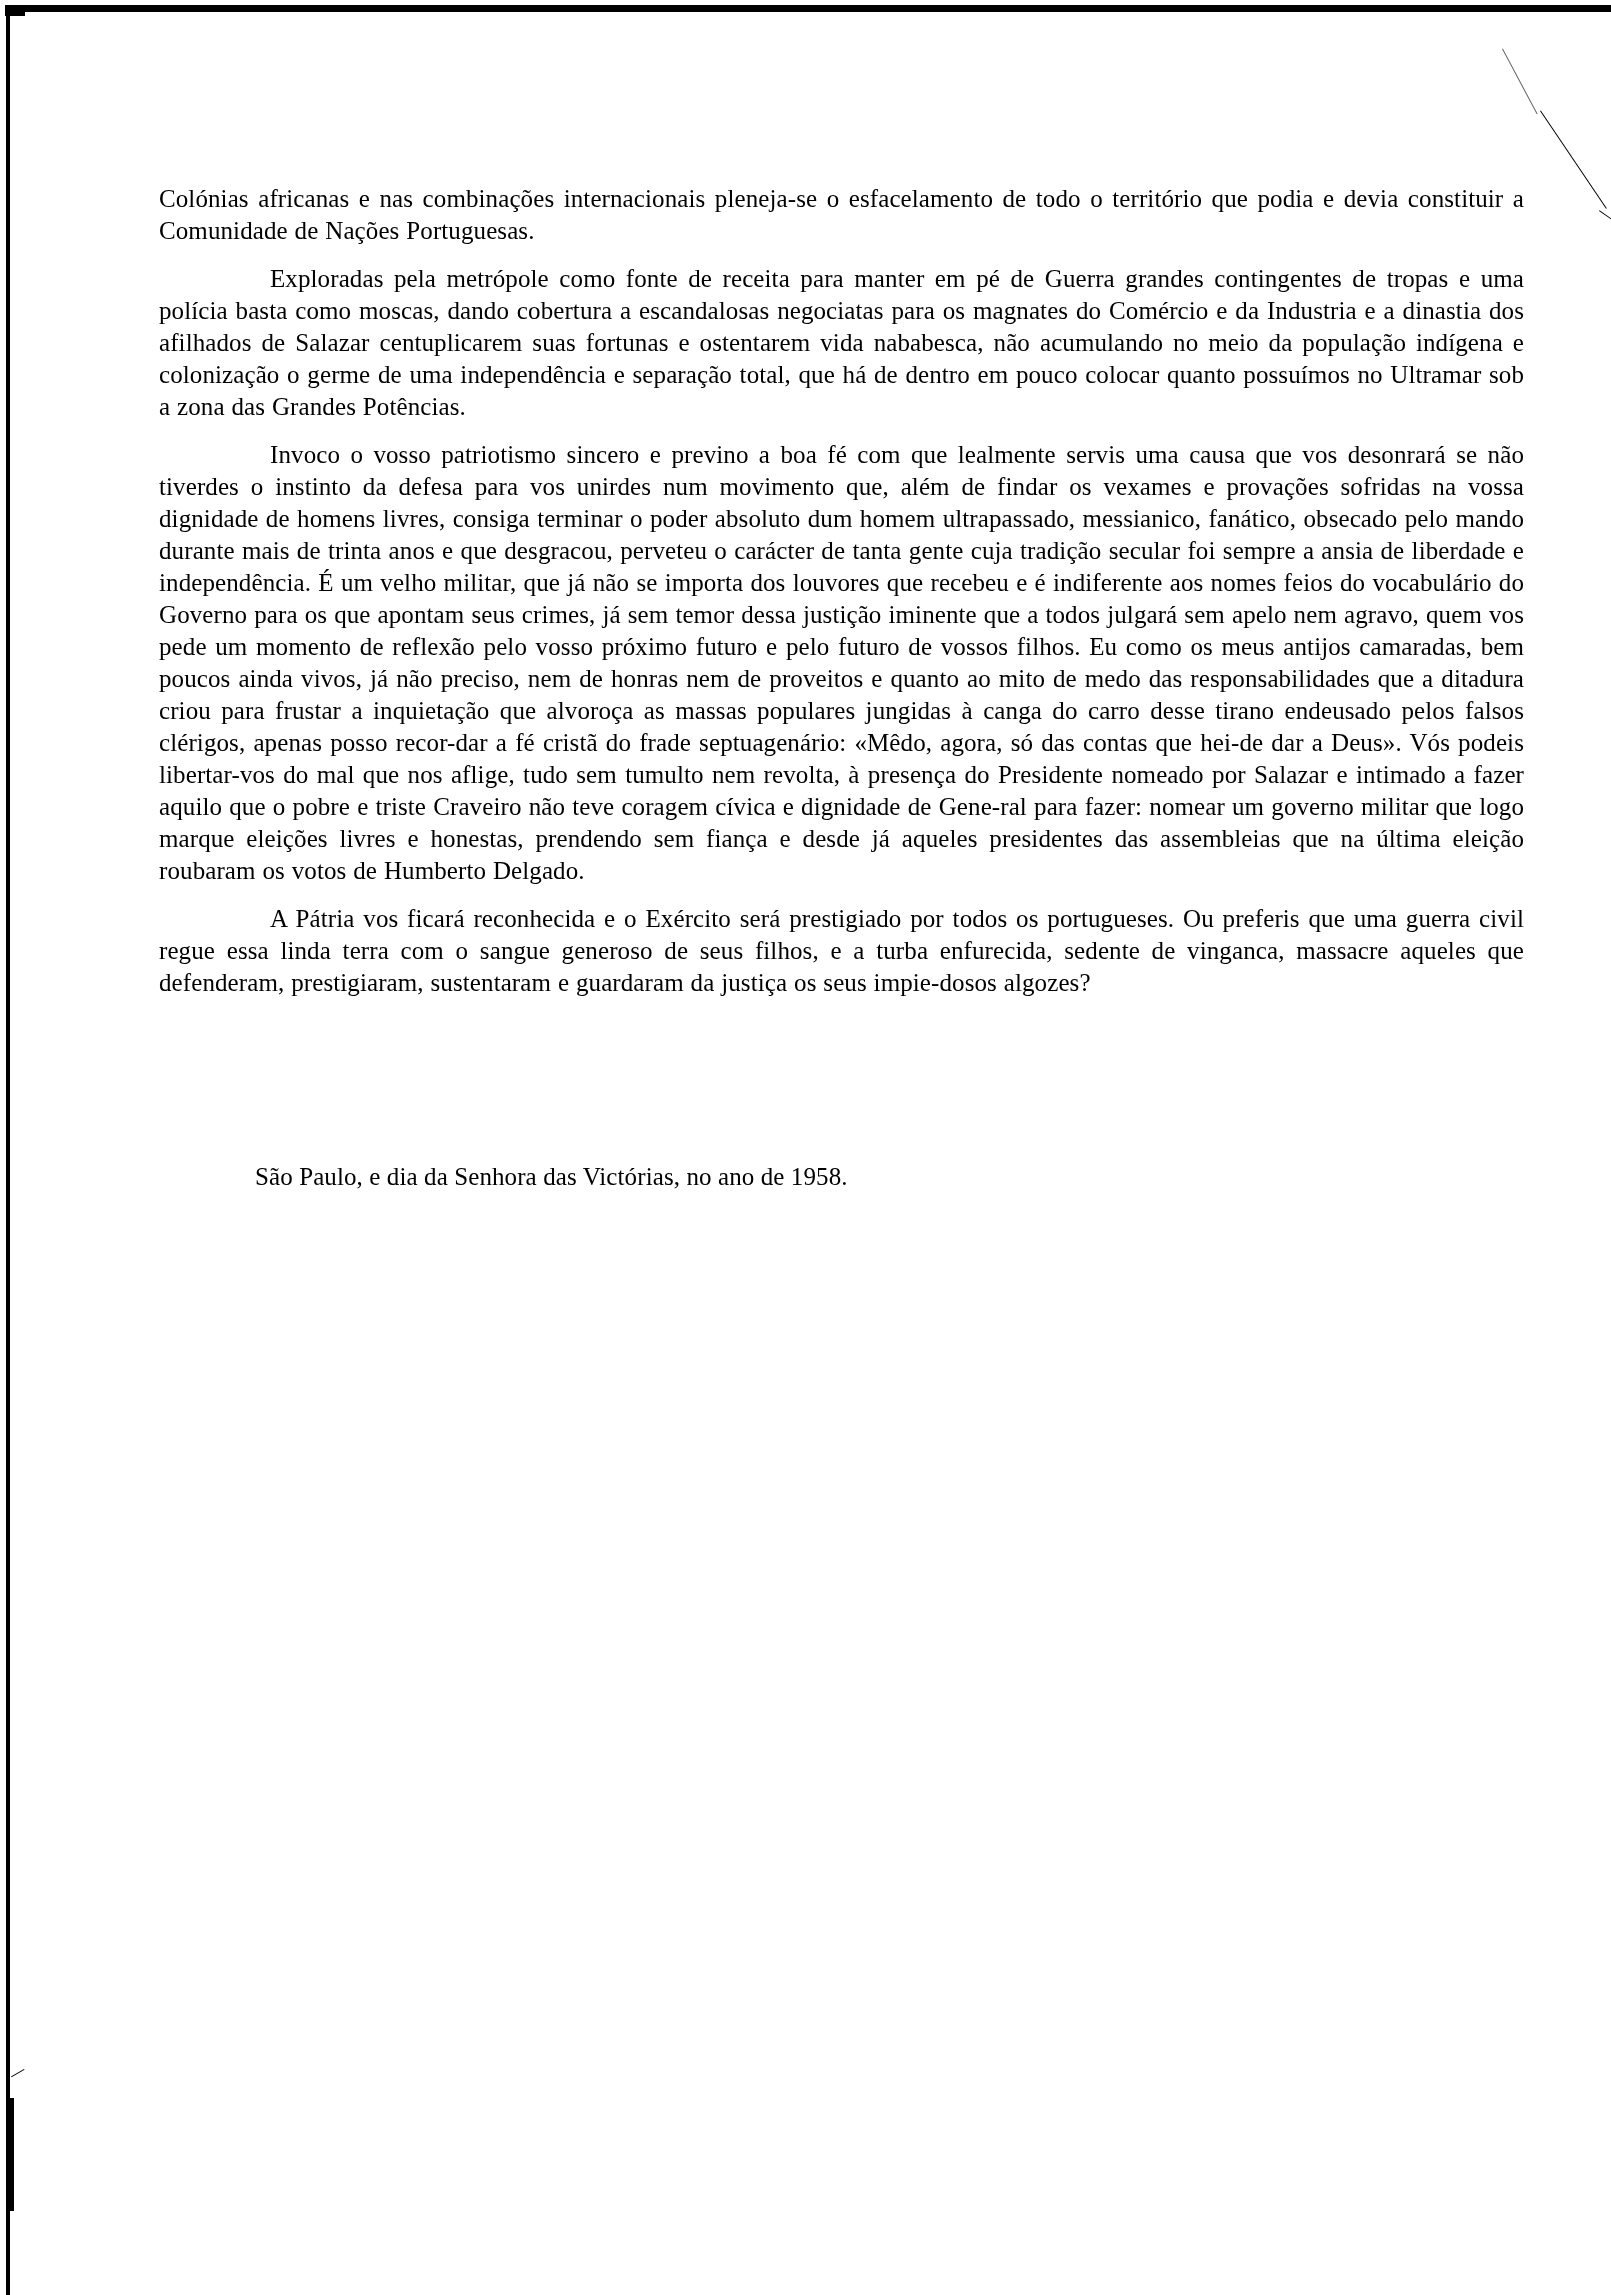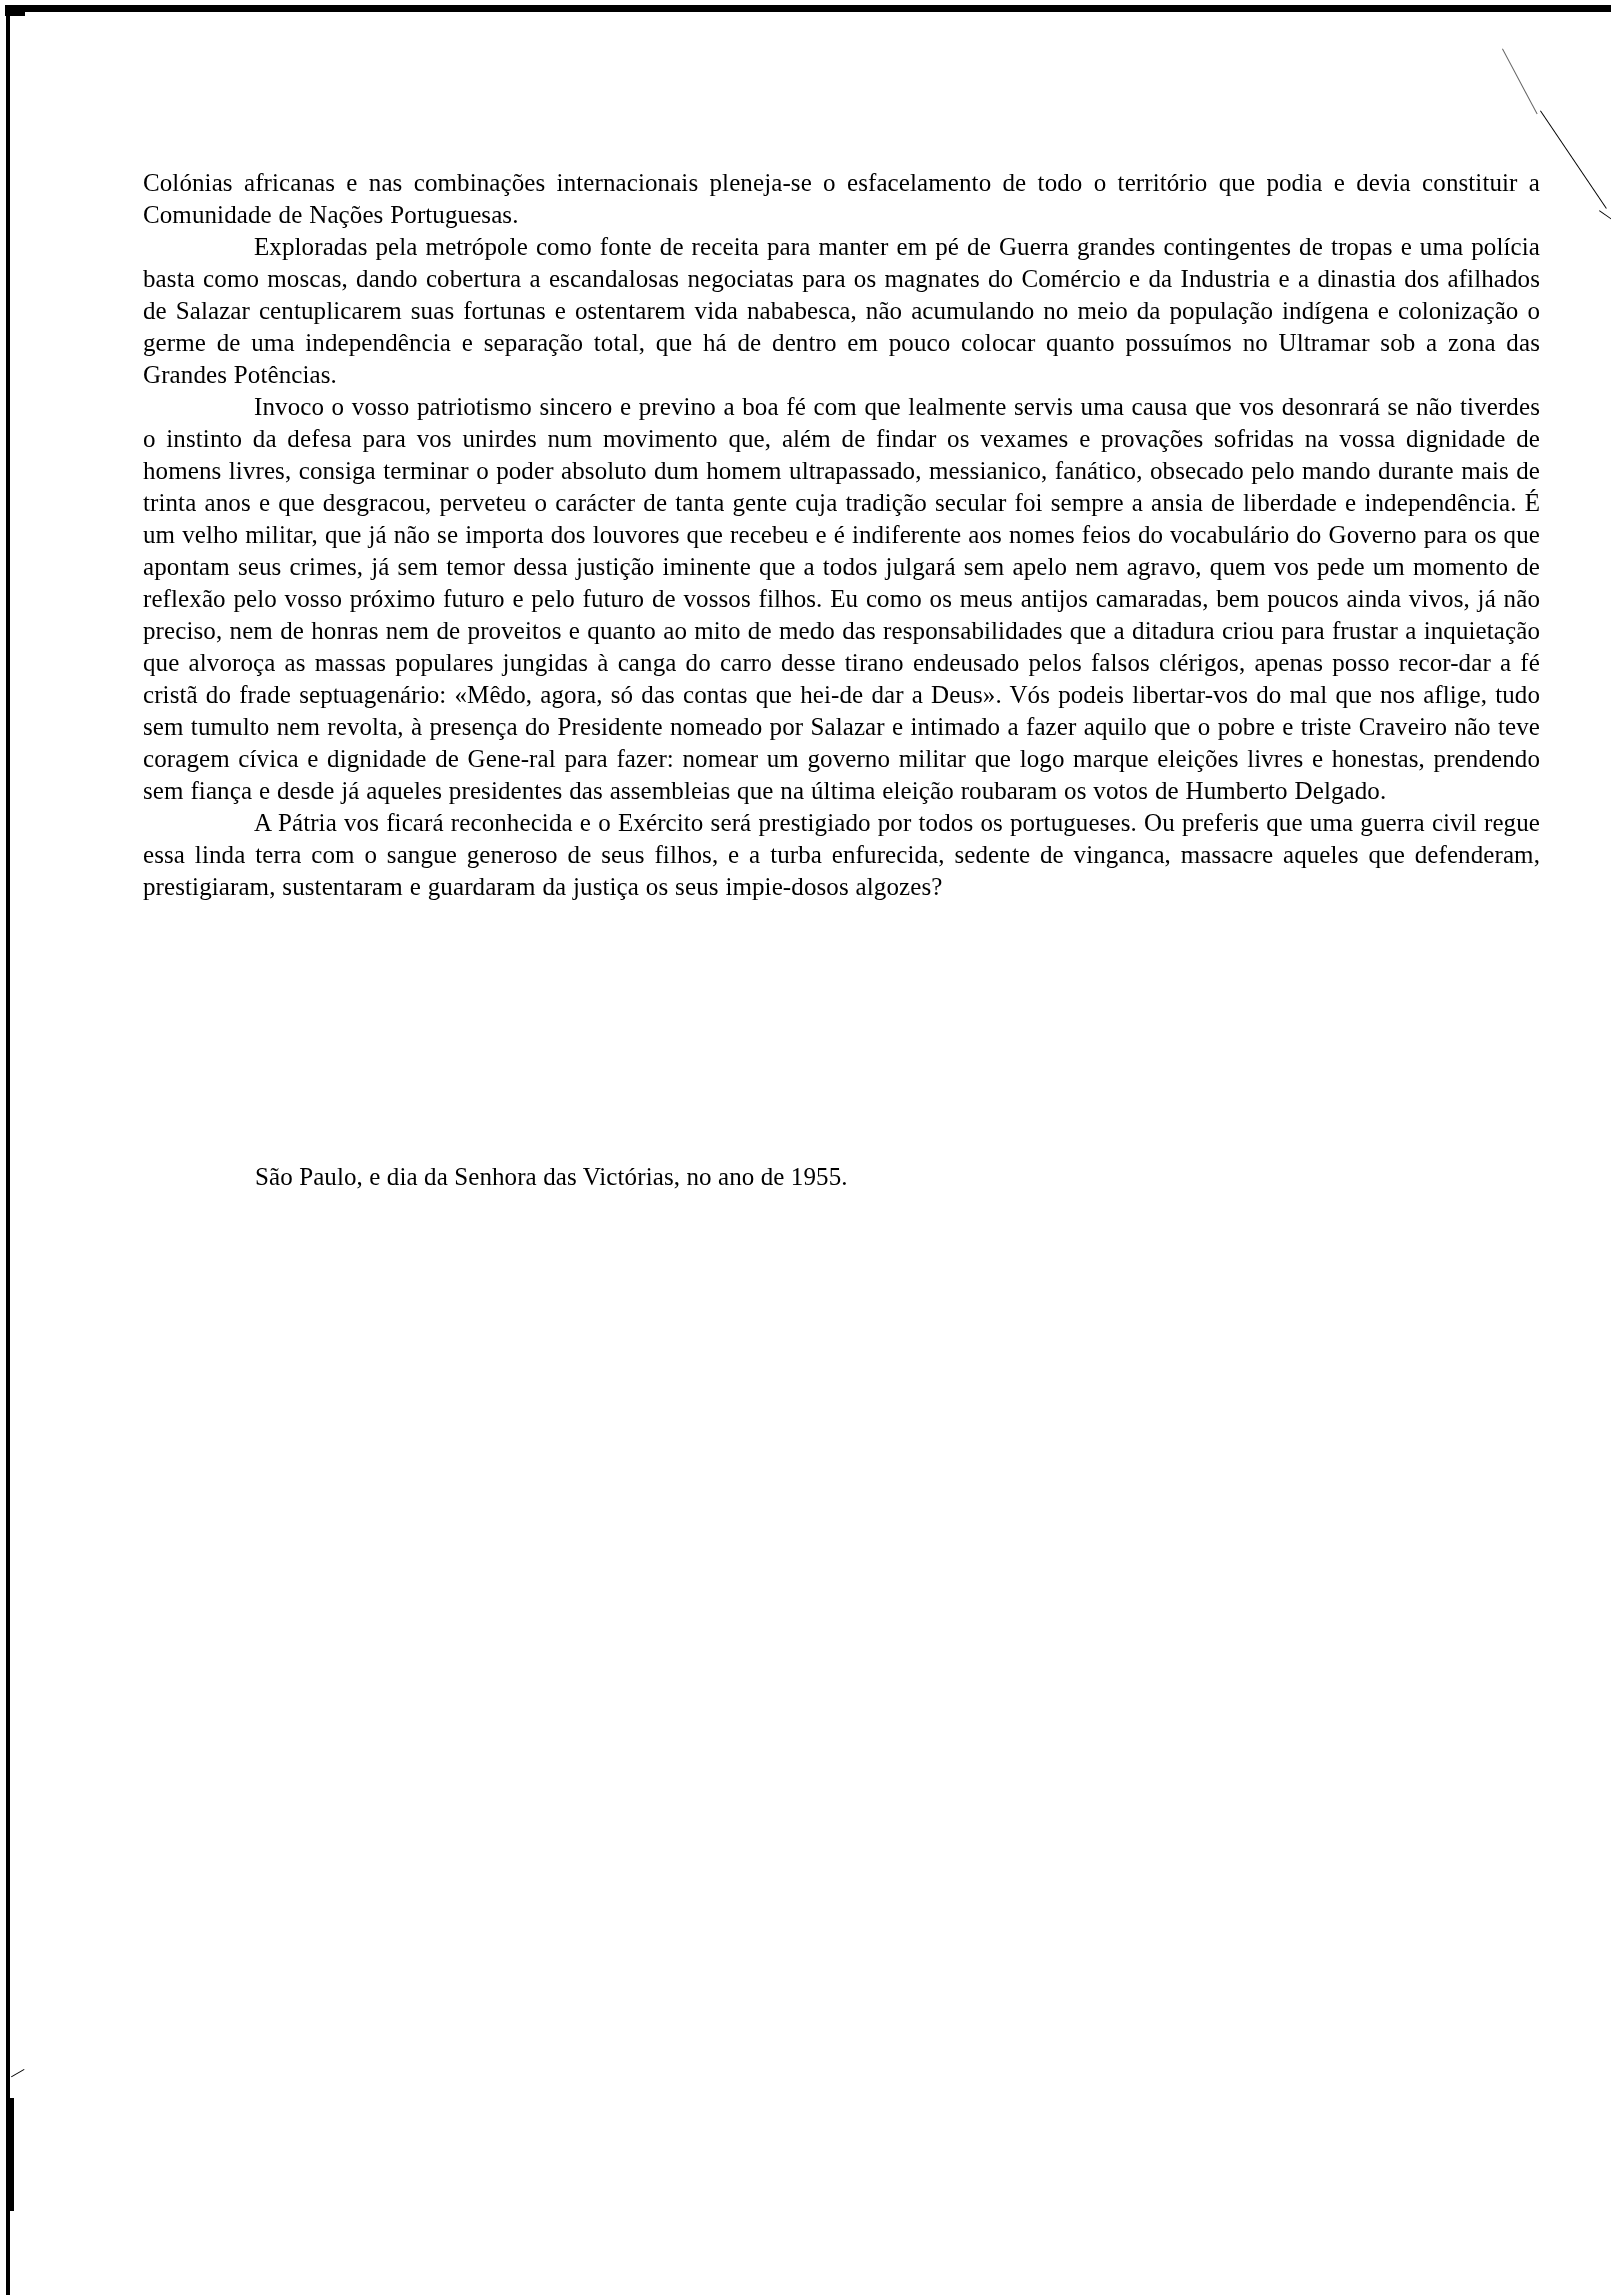--- a/index.html
+++ b/index.html
@@ -58,21 +58,21 @@
     left: 143px;
     top: 167px;
     width: 1397px;
     font-size: 25px;
     line-height: 32px;
     text-align: justify;
     letter-spacing: 0.1px;
     word-spacing: 0.5px;
   }
   .para {
-    margin: 0;
+    margin: 16px;
     text-indent: 0;
   }
   .para.indent {
     text-indent: 111px;
   }
   .signoff {
     position: absolute;
     left: 255px;
     top: 1161px;
     font-size: 25px;
@@ -94,15 +94,15 @@
   <div class="scratch" style="left:1599px;top:211px;width:1px;height:29.5px;transform:rotate(-55deg);"></div>
   <div class="scratch" style="left:23.6px;top:2069px;width:1px;height:14.7px;transform:rotate(60deg);"></div>
 
   <div class="text-block">
     <p class="para">Colónias africanas e nas combinações internacionais pleneja-se o esfacelamento de todo o território que podia e devia constituir a Comunidade de Nações Portuguesas.</p>
     <p class="para indent">Exploradas pela metrópole como fonte de receita para manter em pé de Guerra grandes contingentes de tropas e uma polícia basta como moscas, dando cobertura a escandalosas negociatas para os magnates do Comércio e da Industria e a dinastia dos afilhados de Salazar centuplicarem suas fortunas e ostentarem vida nababesca, não acumulando no meio da população indígena e colonização o germe de uma independência e separação total, que há de dentro em pouco colocar quanto possuímos no Ultramar sob a zona das Grandes Potências.</p>
     <p class="para indent">Invoco o vosso patriotismo sincero e previno a boa fé com que lealmente servis uma causa que vos desonrará se não tiverdes o instinto da defesa para vos unirdes num movimento que, além de findar os vexames e provações sofridas na vossa dignidade de homens livres, consiga terminar o poder absoluto dum homem ultrapassado, messianico, fanático, obsecado pelo mando durante mais de trinta anos e que desgracou, perveteu o carácter de tanta gente cuja tradição secular foi sempre a ansia de liberdade e independência. É um velho militar, que já não se importa dos louvores que recebeu e é indiferente aos nomes feios do vocabulário do Governo para os que apontam seus crimes, já sem temor dessa justição iminente que a todos julgará sem apelo nem agravo, quem vos pede um momento de reflexão pelo vosso próximo futuro e pelo futuro de vossos filhos. Eu como os meus antijos camaradas, bem poucos ainda vivos, já não preciso, nem de honras nem de proveitos e quanto ao mito de medo das responsabilidades que a ditadura criou para frustar a inquietação que alvoroça as massas populares jungidas à canga do carro desse tirano endeusado pelos falsos clérigos, apenas posso recor-dar a fé cristã do frade septuagenário: «Mêdo, agora, só das contas que hei-de dar a Deus». Vós podeis libertar-vos do mal que nos aflige, tudo sem tumulto nem revolta, à presença do Presidente nomeado por Salazar e intimado a fazer aquilo que o pobre e triste Craveiro não teve coragem cívica e dignidade de Gene-ral para fazer: nomear um governo militar que logo marque eleições livres e honestas, prendendo sem fiança e desde já aqueles presidentes das assembleias que na última eleição roubaram os votos de Humberto Delgado.</p>
     <p class="para indent">A Pátria vos ficará reconhecida e o Exército será prestigiado por todos os portugueses. Ou preferis que uma guerra civil regue essa linda terra com o sangue generoso de seus filhos, e a turba enfurecida, sedente de vinganca, massacre aqueles que defenderam, prestigiaram, sustentaram e guardaram da justiça os seus impie-dosos algozes?</p>
   </div>
 
-  <div class="signoff">São Paulo, e dia da Senhora das Victórias, no ano de 1955.</div>
+  <div class="signoff">São Paulo, e dia da Senhora das Victórias, no ano de 1958.</div>
 </div>
 
 
 </body></html>

